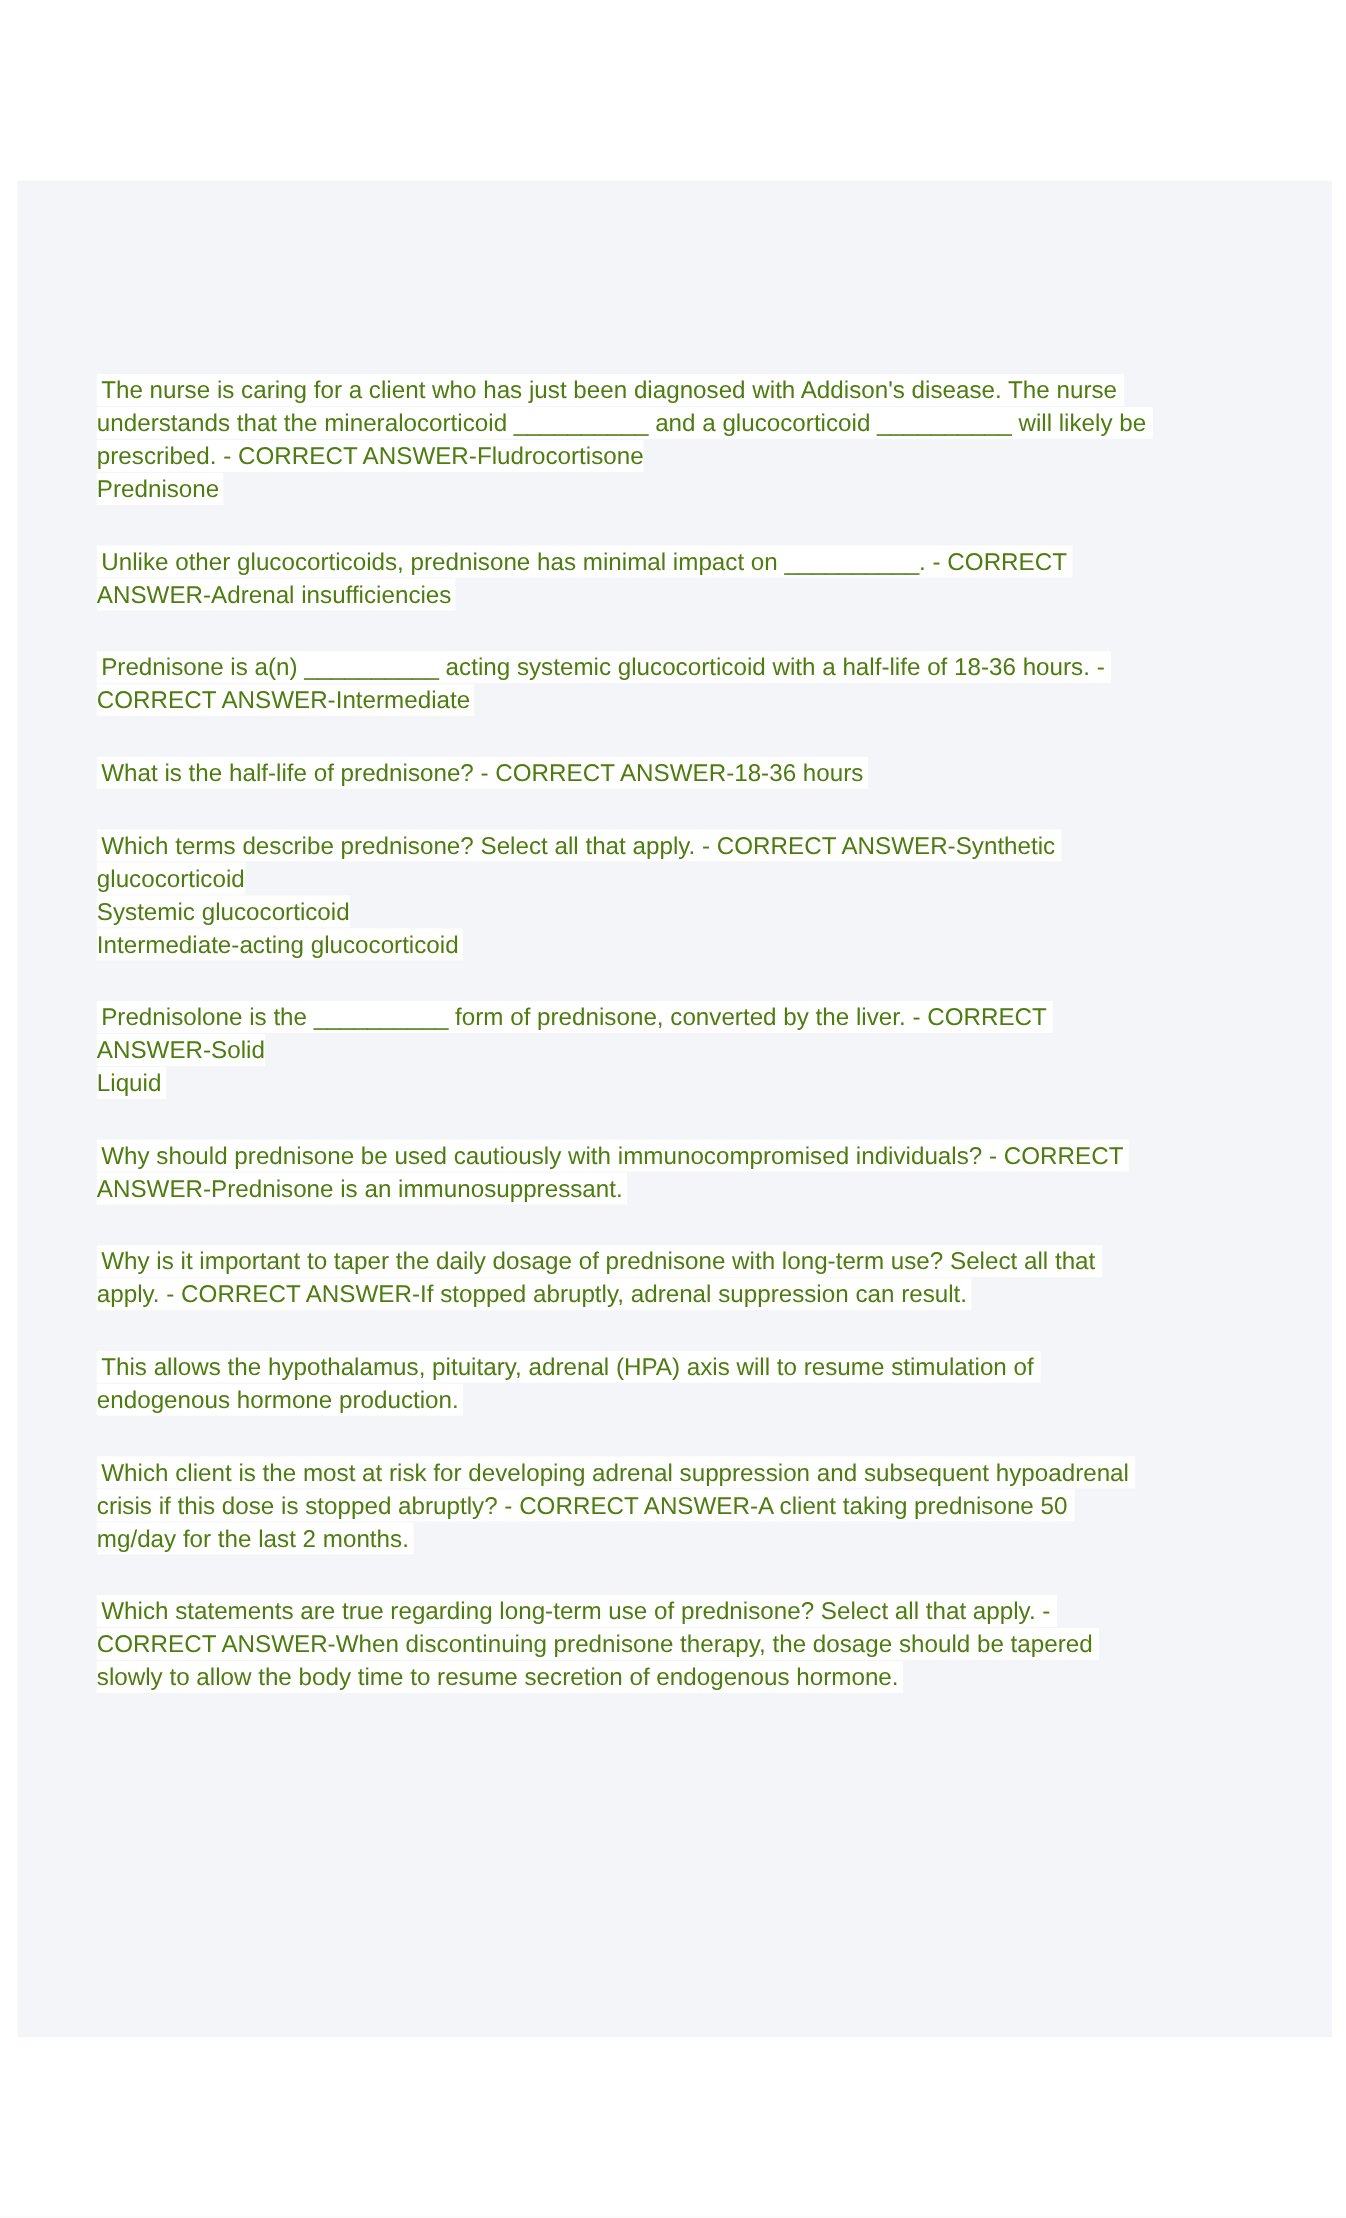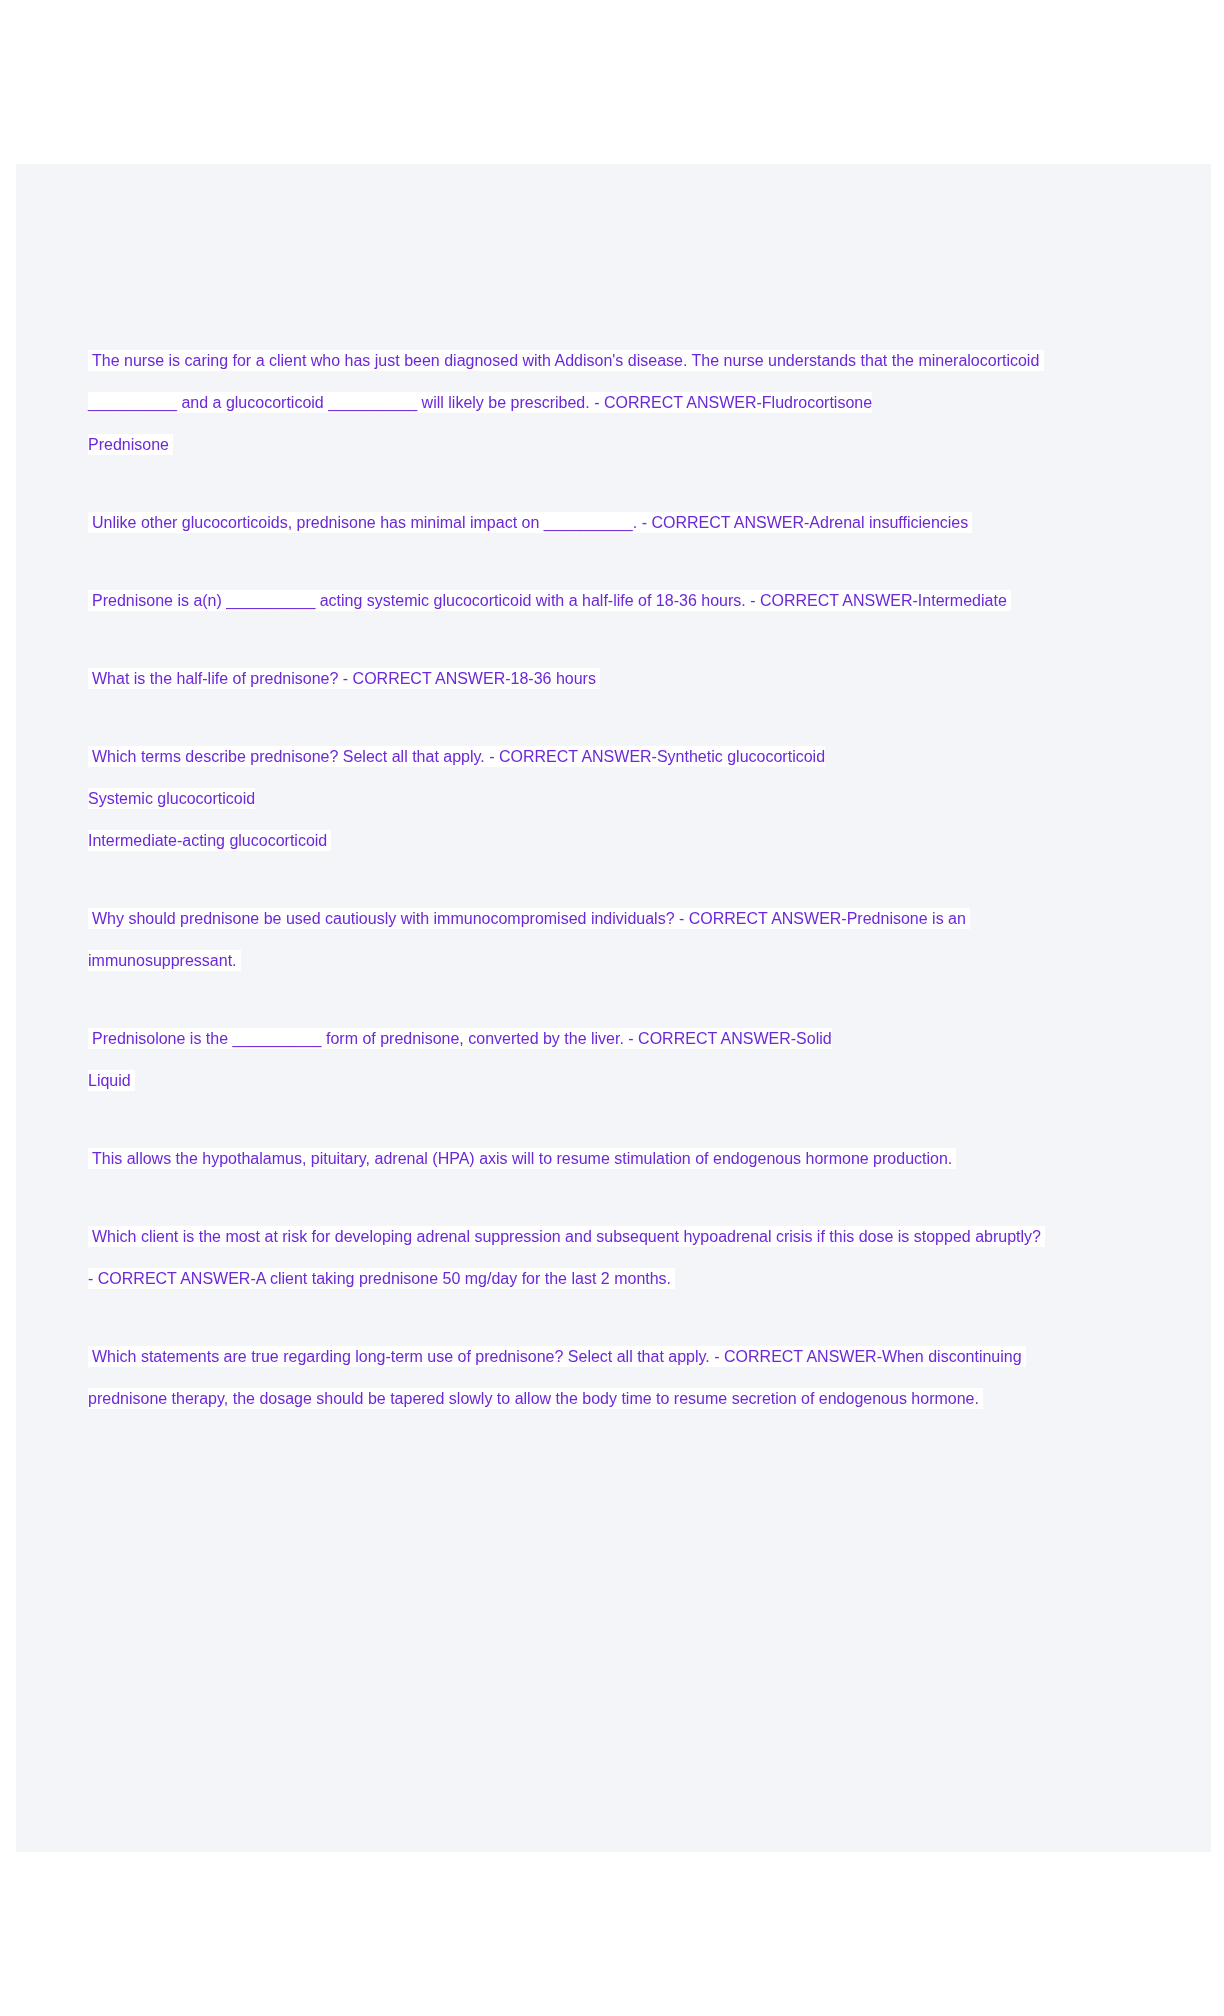--- a/index.html
+++ b/index.html
@@ -22,23 +22,23 @@
     background: #f4f5f9;
   }
   .doc-content {
     position: absolute;
     left: 72px;
     top: 176px;
     width: 958px;
   }
   p.para {
     margin: 0 0 36px 0;
-    font-size: 16px;
-    line-height: 42px;
-    color: #6d28d9;
+    font-size: 22px;
+    line-height: 30px;
+    color: #4d7c0f;
     white-space: pre-wrap;
     width: 958px;
   }
   .hl {
     background: #ffffff;
     padding: 2px 4px;
   }
 </style>
 </head>
 <body>
@@ -46,20 +46,21 @@
 <div class="doc-page">
   <div class="doc-content">
     <p class="para"><span class="hl">The nurse is caring for a client who has just been diagnosed with Addison's disease. The nurse understands that the mineralocorticoid __________ and a glucocorticoid __________ will likely be prescribed. - CORRECT ANSWER-Fludrocortisone
 Prednisone</span></p>
     <p class="para"><span class="hl">Unlike other glucocorticoids, prednisone has minimal impact on __________. - CORRECT ANSWER-Adrenal insufficiencies</span></p>
     <p class="para"><span class="hl">Prednisone is a(n) __________ acting systemic glucocorticoid with a half-life of 18-36 hours. - CORRECT ANSWER-Intermediate</span></p>
     <p class="para"><span class="hl">What is the half-life of prednisone? - CORRECT ANSWER-18-36 hours</span></p>
     <p class="para"><span class="hl">Which terms describe prednisone? Select all that apply. - CORRECT ANSWER-Synthetic glucocorticoid
 Systemic glucocorticoid
 Intermediate-acting glucocorticoid</span></p>
-    <p class="para"><span class="hl">Why should prednisone be used cautiously with immunocompromised individuals? - CORRECT ANSWER-Prednisone is an immunosuppressant.</span></p>
     <p class="para"><span class="hl">Prednisolone is the __________ form of prednisone, converted by the liver. - CORRECT ANSWER-Solid
 Liquid</span></p>
+    <p class="para"><span class="hl">Why should prednisone be used cautiously with immunocompromised individuals? - CORRECT ANSWER-Prednisone is an immunosuppressant.</span></p>
+    <p class="para"><span class="hl">Why is it important to taper the daily dosage of prednisone with long-term use? Select all that apply. - CORRECT ANSWER-If stopped abruptly, adrenal suppression can result.</span></p>
     <p class="para"><span class="hl">This allows the hypothalamus, pituitary, adrenal (HPA) axis will to resume stimulation of endogenous hormone production.</span></p>
     <p class="para"><span class="hl">Which client is the most at risk for developing adrenal suppression and subsequent hypoadrenal crisis if this dose is stopped abruptly? - CORRECT ANSWER-A client taking prednisone 50 mg/day for the last 2 months.</span></p>
     <p class="para"><span class="hl">Which statements are true regarding long-term use of prednisone? Select all that apply. - CORRECT ANSWER-When discontinuing prednisone therapy, the dosage should be tapered slowly to allow the body time to resume secretion of endogenous hormone.</span></p>
   </div>
 </div>
 
 </body></html>

